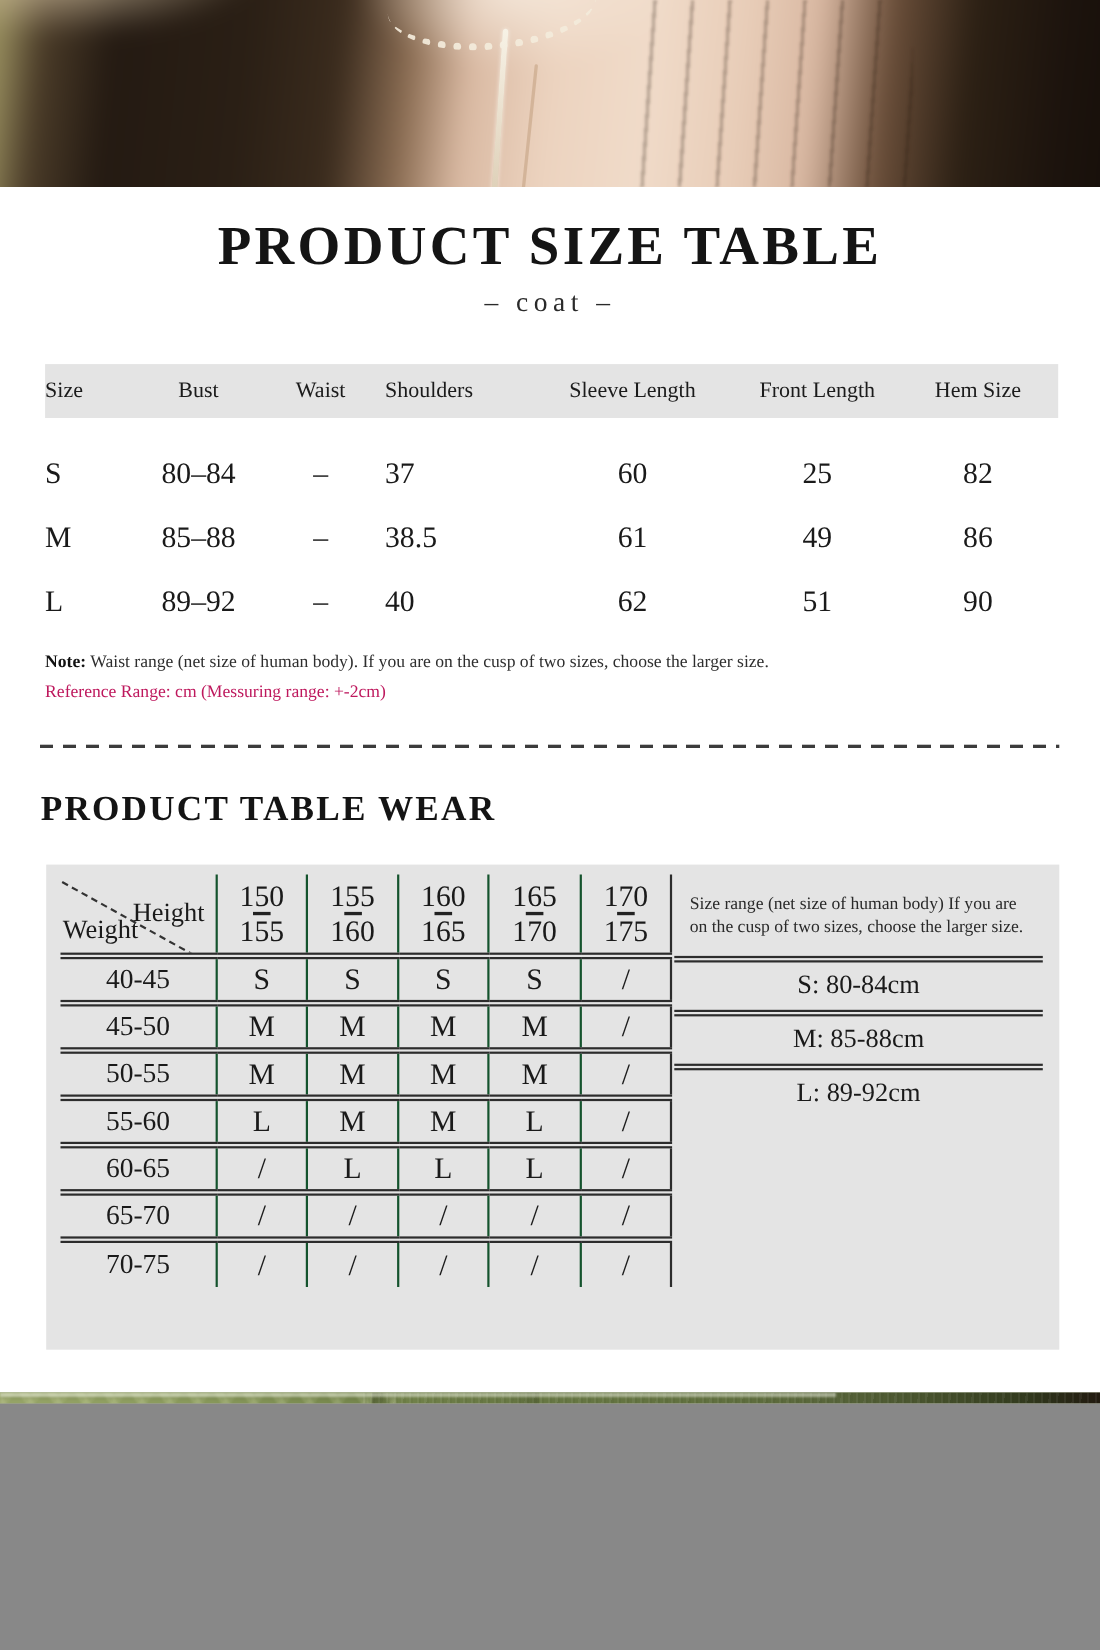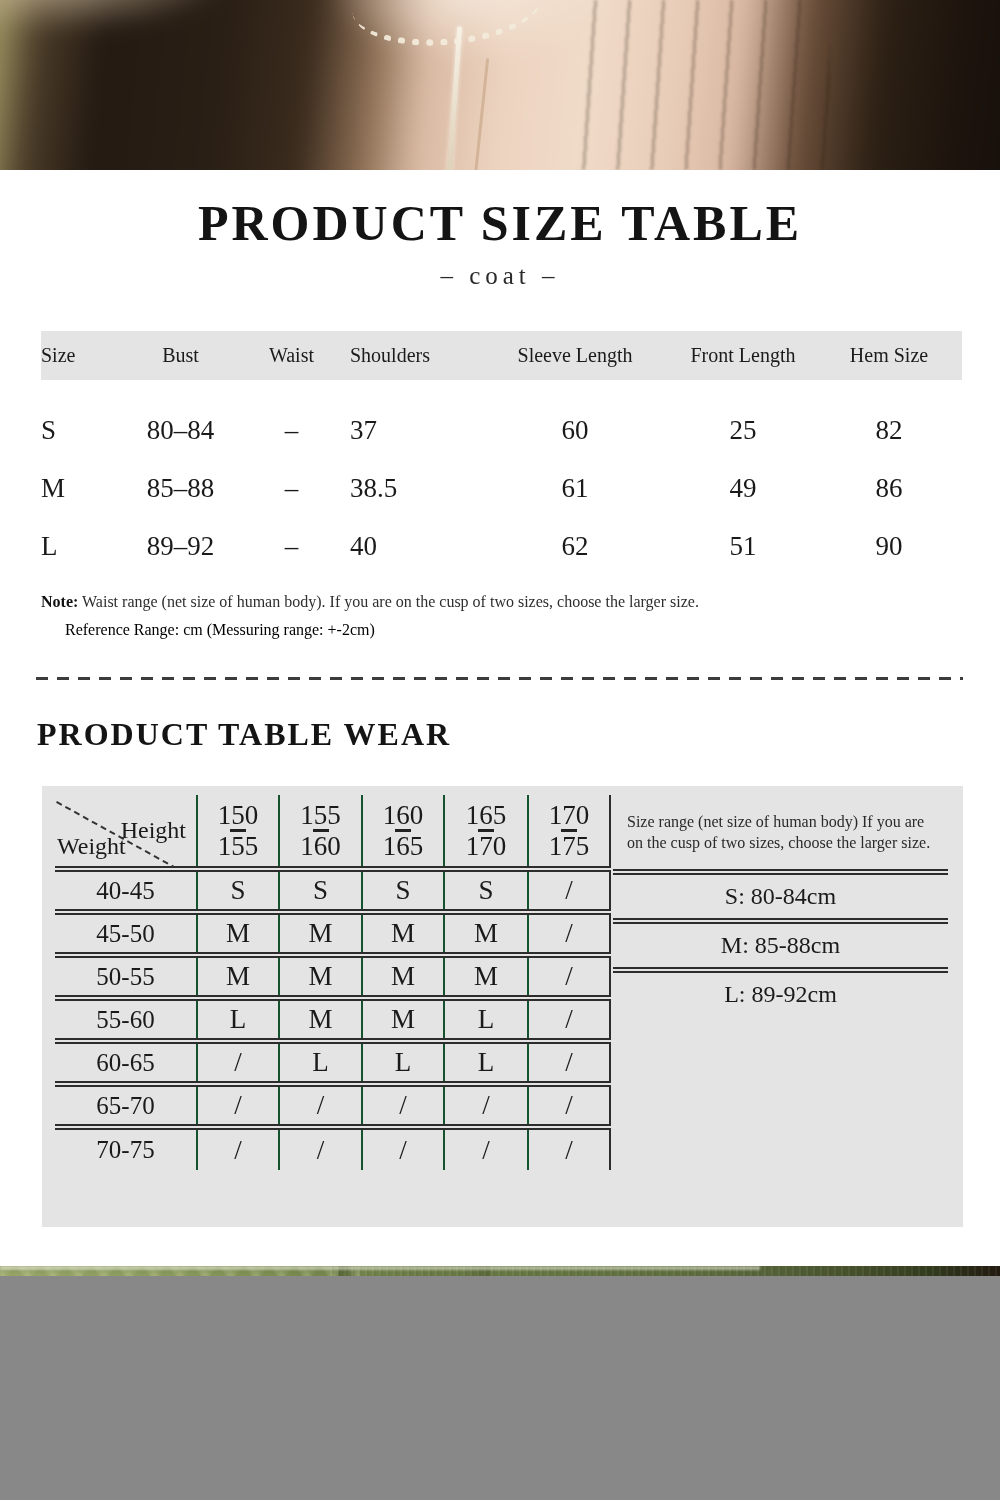--- a/index.html
+++ b/index.html
@@ -38,21 +38,21 @@
   .size-table{position:absolute;left:41px;top:331px;width:921px;height:250px;}
   .st-band{display:flex;align-items:center;height:49px;background:#e4e4e4;font-size:20px;color:#1b1b1b;}
   .st-row{position:absolute;left:0;display:flex;align-items:center;height:42px;width:921px;font-size:27px;color:#1a1a1a;}
   .st-row.r0{top:78px}.st-row.r1{top:136px}.st-row.r2{top:194px}
   .c0{width:87px;text-align:left}.c1{width:105px;text-align:center}.c2{width:117px;text-align:center}
   .c3{width:130px;}.c4{width:190px;text-align:center}.c5{width:146px;text-align:center}
   .c6{width:146px;text-align:center}
   
   .note-line1{position:absolute;left:41px;top:593px;font-size:16px;color:#2e2e2e;}
   .note-line1 b{color:#111;}
-  .note-line2{position:absolute;left:41px;top:621px;font-size:16px;color:#000000;margin-left:24px;}
+  .note-line2{position:absolute;left:41px;top:621px;font-size:16px;color:#be185d;}
   
   .dashed{position:absolute;left:36px;top:677px;width:927px;height:3px;
     background:repeating-linear-gradient(90deg,#3c3c3c 0 12px,transparent 12px 21px);}
   
   .trial-title{position:absolute;left:37px;top:716px;font-size:32px;font-weight:bold;letter-spacing:2px;color:#141414;}
   .trial-wrap{position:absolute;left:42px;top:786px;width:921px;height:441px;background:#e4e4e4;}
   table.matrix{position:absolute;left:13px;top:9px;width:555px;border-collapse:collapse;table-layout:fixed;}
   table.matrix td{padding:0;text-align:center;vertical-align:middle;color:#1a1a1a;}
   table.matrix tr.hrow{height:74px;}
   table.matrix tr.drow{height:43px;}

